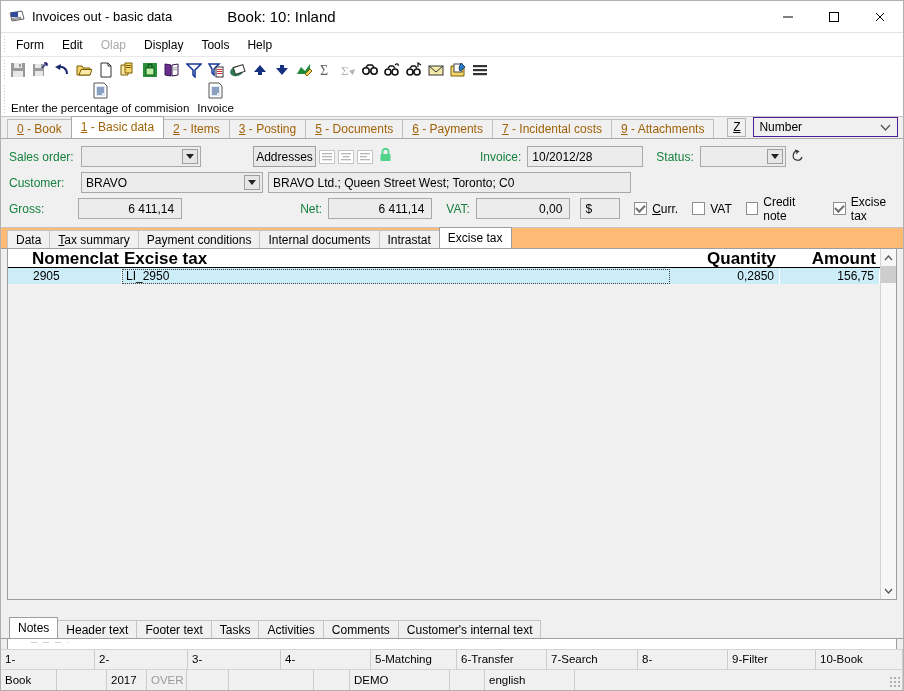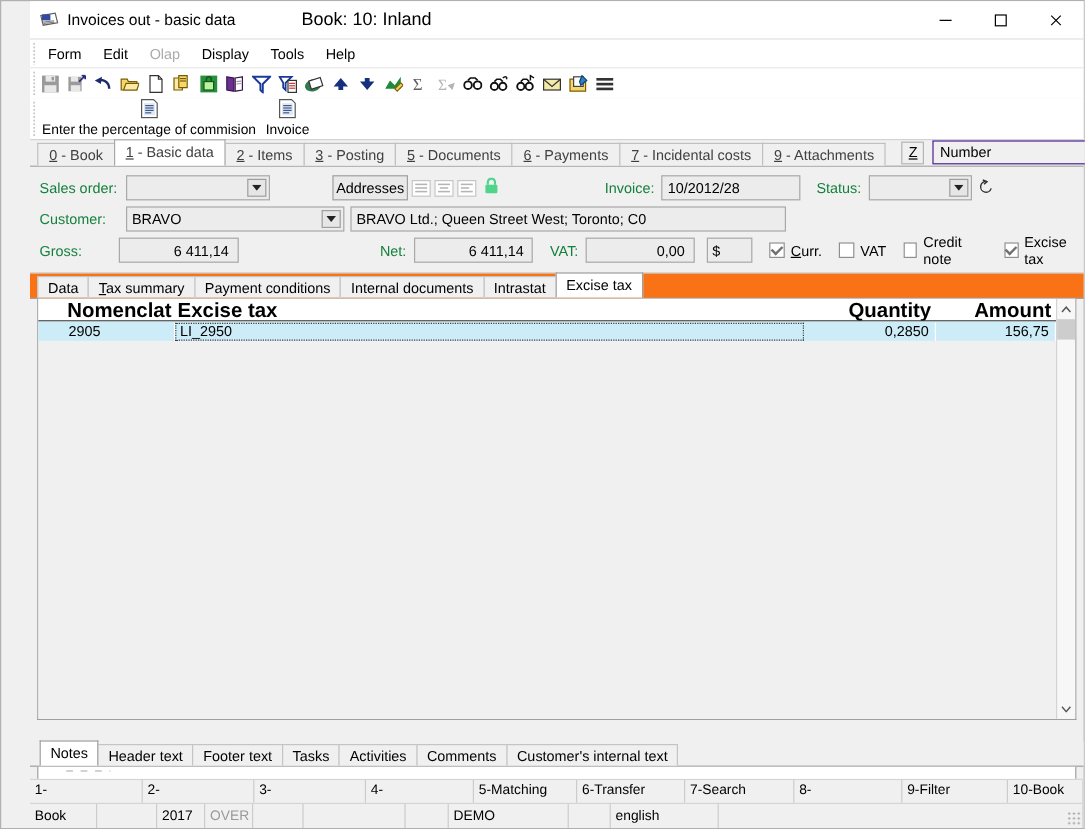--- a/index.html
+++ b/index.html
@@ -17,21 +17,20 @@
   }
   .window {
     position: relative;
     width: 904px;
     height: 691px;
     background: #f0f0f0;
     border: 1px solid #b0b0b0;
     box-sizing: border-box;
     display: flex;
     flex-direction: column;
-    padding-left: 24px;
   }
 
   
   .titlebar {
     height: 31px;
     background: #ffffff;
     display: flex;
     align-items: center;
     flex: 0 0 auto;
     position: relative;
@@ -159,21 +158,21 @@
   }
   .tab {
     height: 19px;
     line-height: 19px;
     padding: 0 9px;
     font-size: 12px;
     background: #f0f0f0;
     border: 1px solid #c0c0c0;
     border-bottom: none;
     margin-right: -1px;
-    color: #404040;
+    color: #a16207;
     white-space: nowrap;
     box-sizing: border-box;
     position: relative;
   }
   .tab.active {
     background: #ffffff;
     height: 22px;
     line-height: 21px;
     border-color: #a8a8a8;
     z-index: 3;
@@ -287,21 +286,21 @@
     border-left: 2px solid #707070;
     border-bottom: 2px solid #707070;
     transform: rotate(-45deg) translate(1px,-1px);
   }
   .cblabel { font-size: 12px; }
   .cblabel u { text-decoration: underline; }
 
   
   .innertabs {
     height: 21px;
-    background: #f97316;
+    background: #fdba74;
     display: flex;
     align-items: flex-end;
     padding-left: 6px;
     flex: 0 0 auto;
     box-sizing: border-box;
     border-bottom: 1px solid #9e9e9e;
   }
   .itab {
     height: 18px;
     line-height: 18px;

